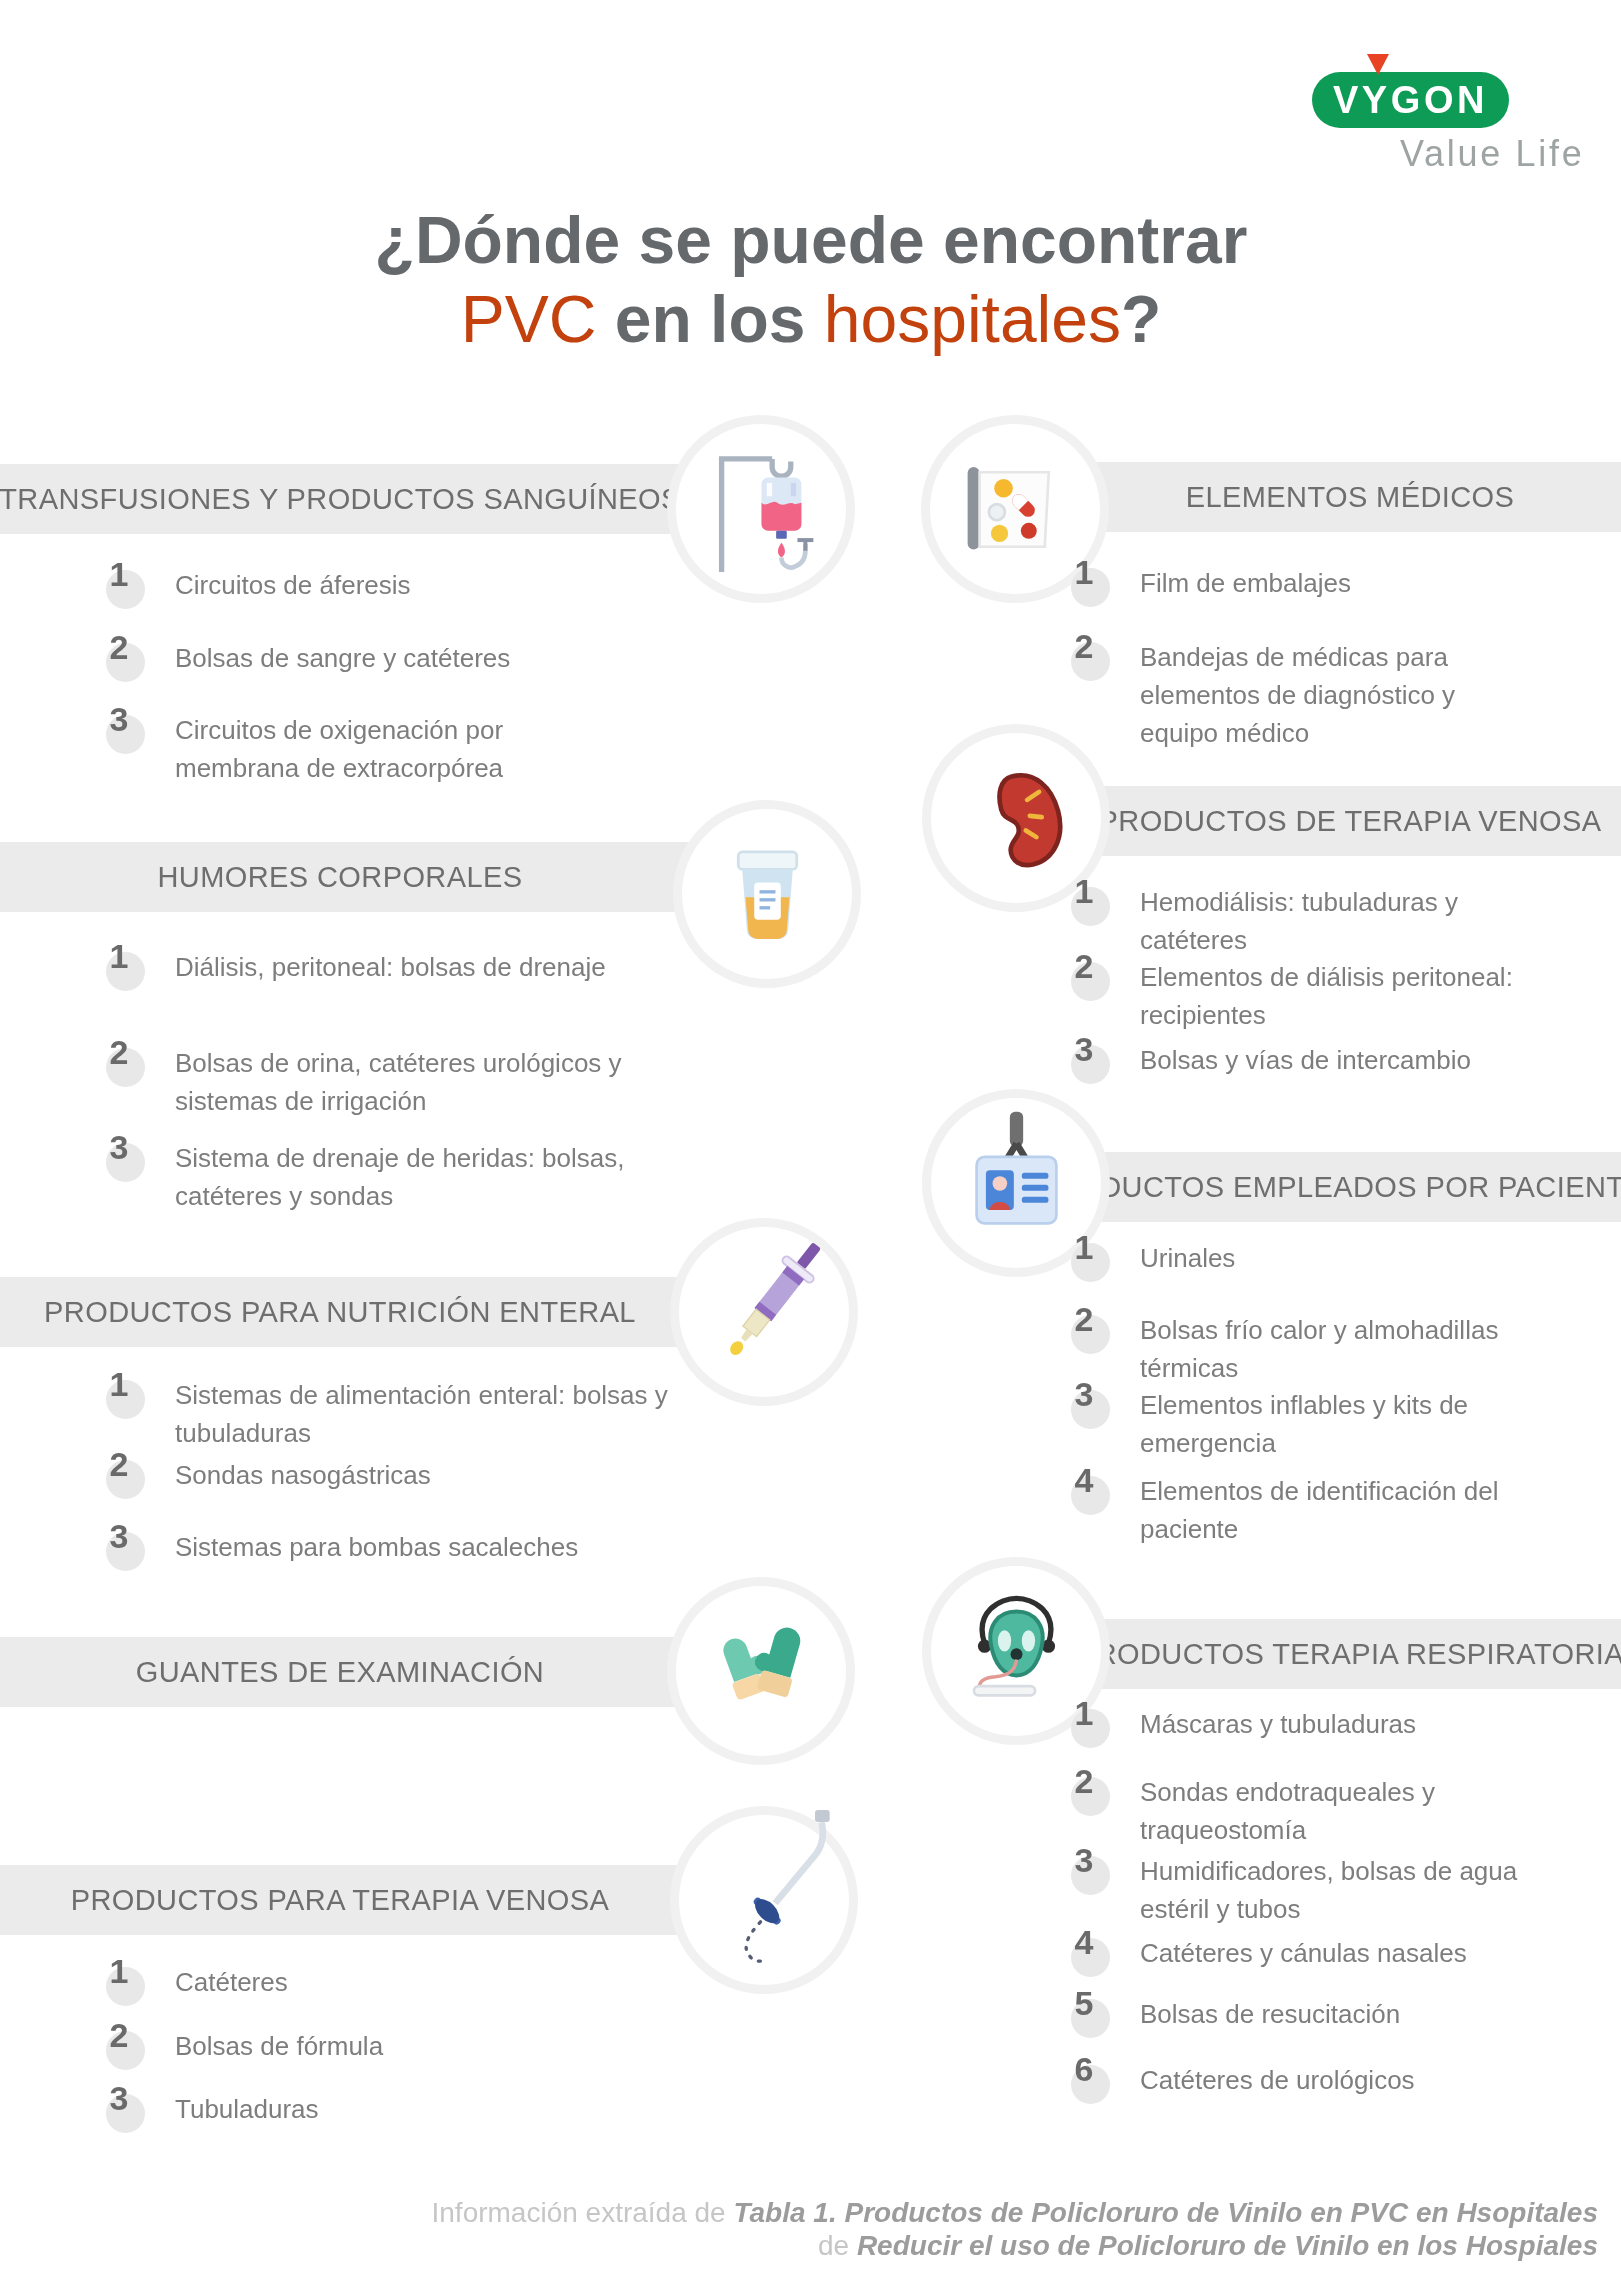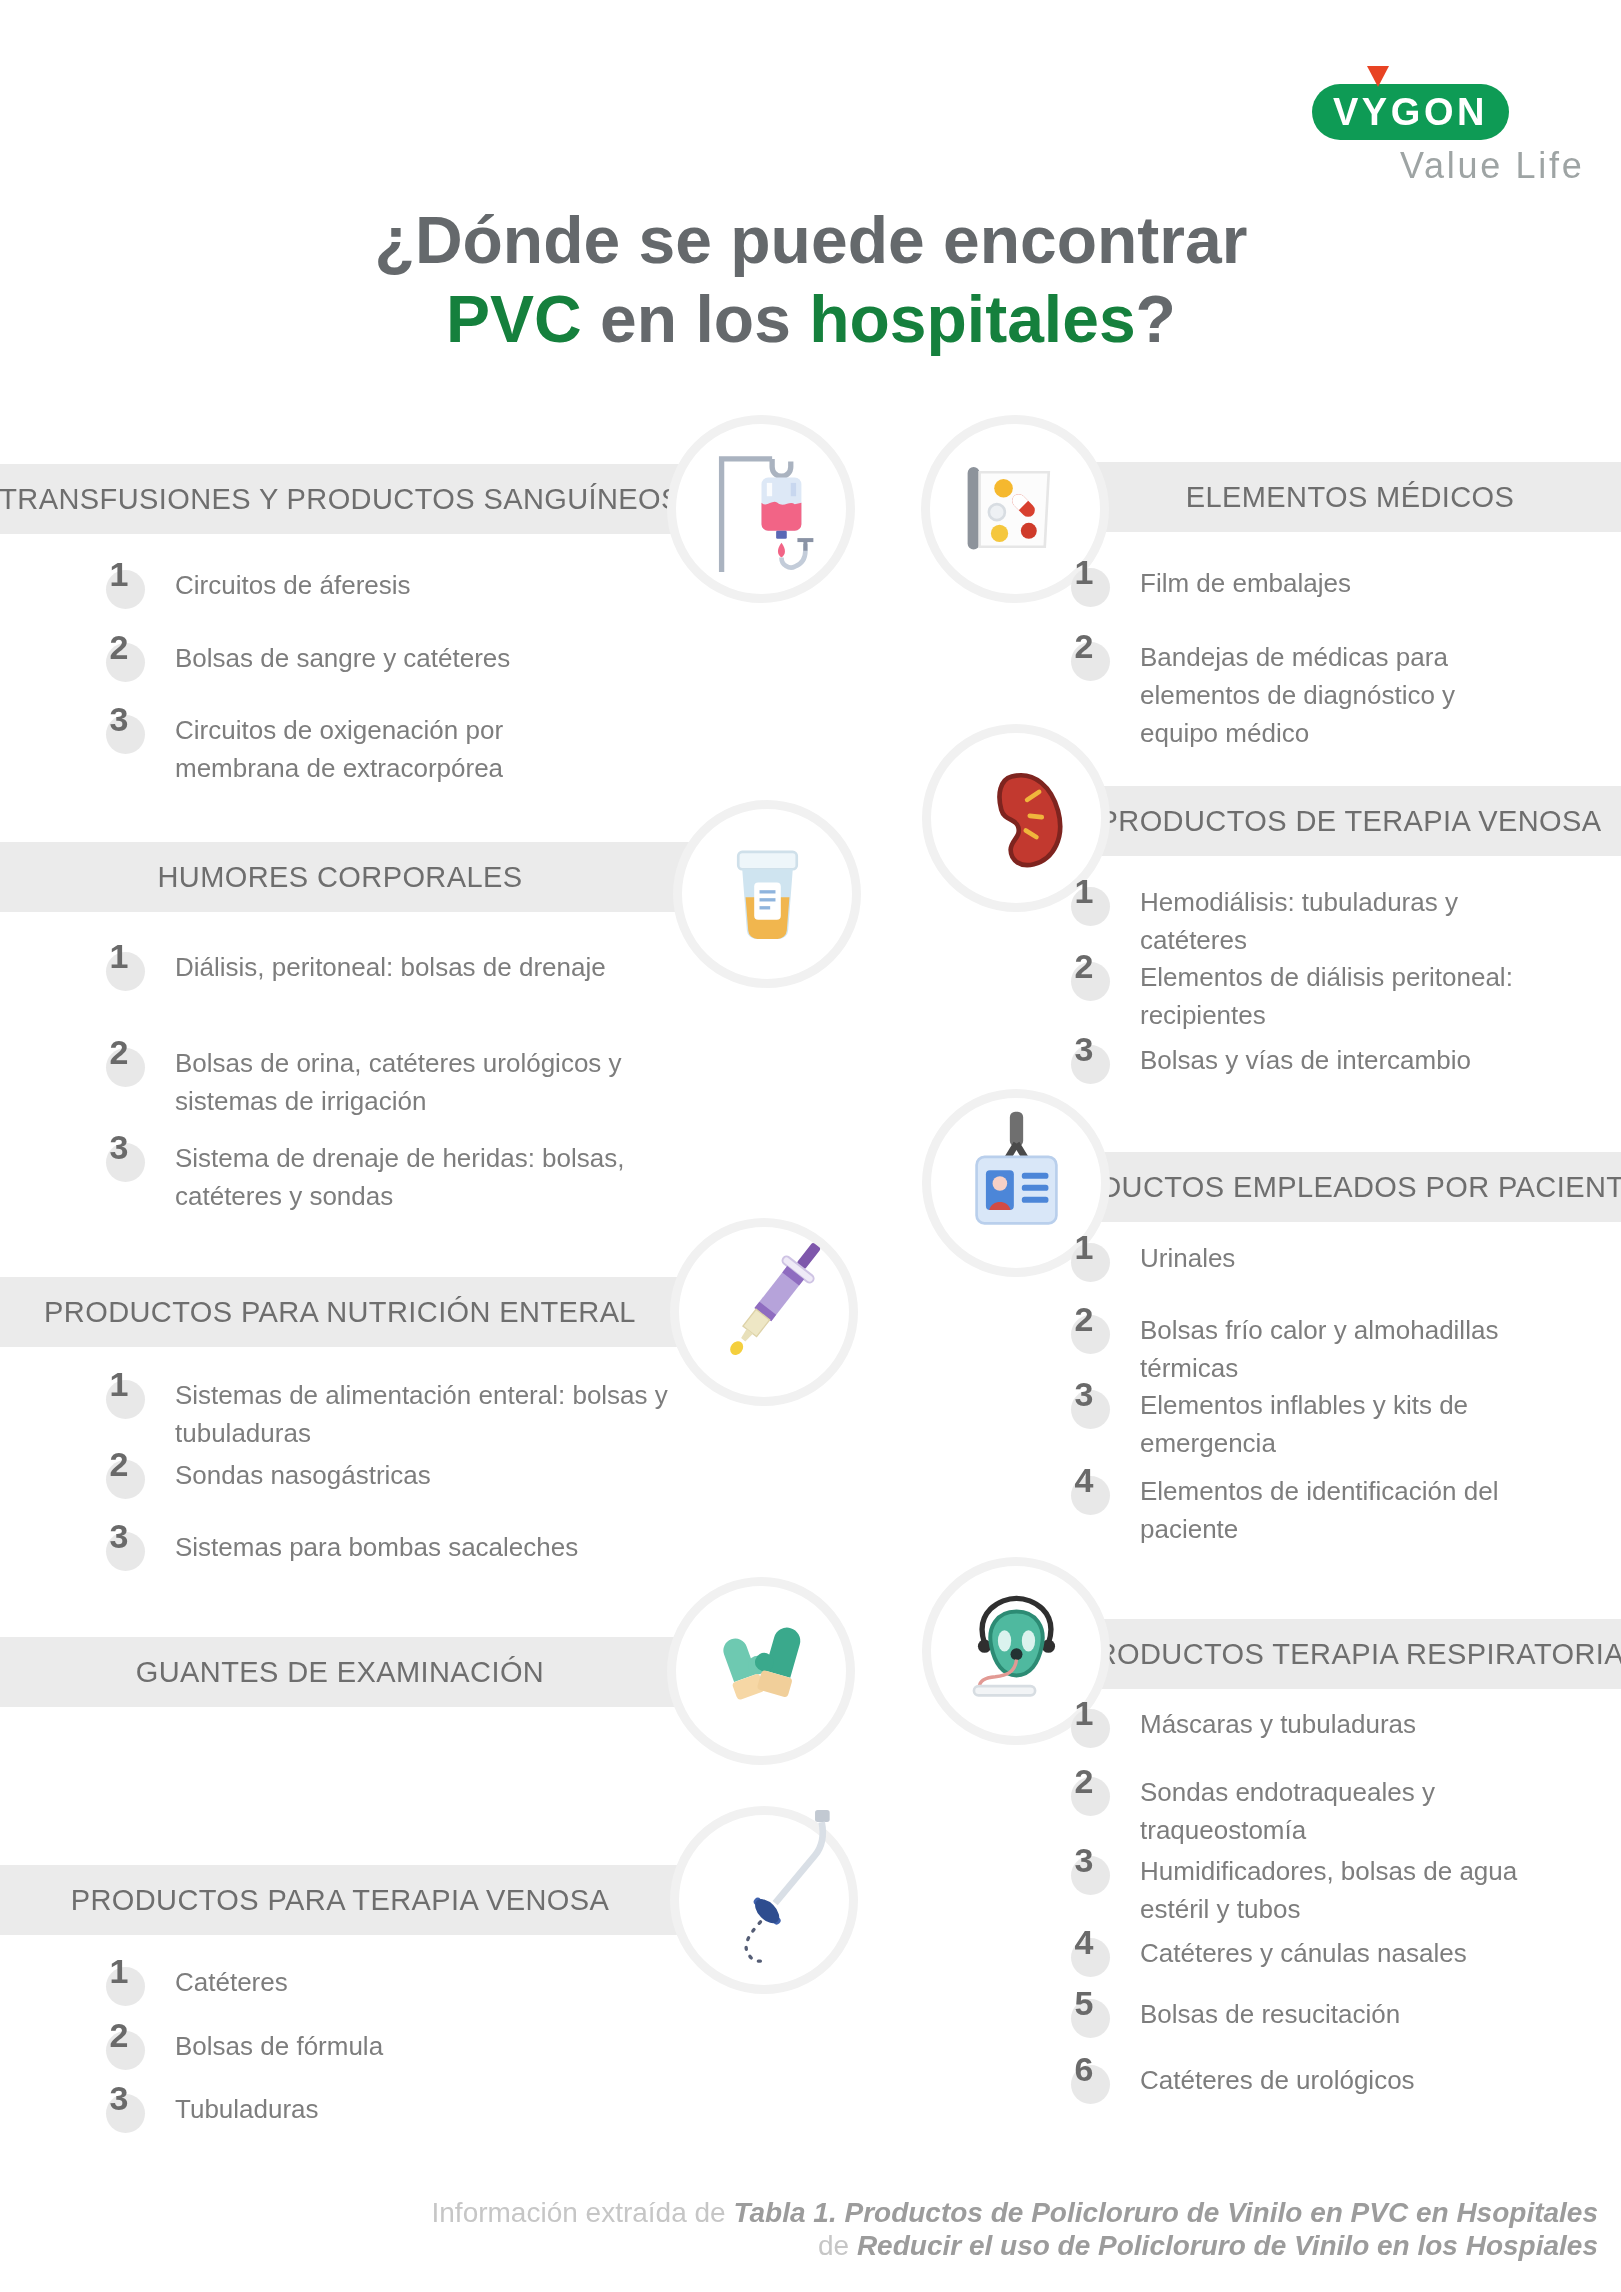--- a/index.html
+++ b/index.html
@@ -1,33 +1,33 @@
 <!DOCTYPE html>
 <html style="font-size:14.3px"><head>
 <meta charset="utf-8">
 <style>
   html,body{margin:0;padding:0;background:#fff;}
   .page{position:relative;width:1622px;height:2293px;background:#fff;overflow:hidden;
         font-family:"Liberation Sans",sans-serif;}
 
   
-  .logo{position:absolute;top:12px;left:0;width:100%;height:179px;}
+  .logo{position:absolute;top:0;left:0;width:100%;height:179px;}
   .logo-pill{position:absolute;left:1312px;top:72px;width:197px;height:56px;border-radius:28px;
              background:#0e9b55;display:flex;align-items:center;justify-content:center;z-index:1;}
   .logo-brand{color:#fff;font-size:38px;font-weight:700;letter-spacing:3.6px;}
   .logo-triangle{position:absolute;left:1367px;top:54px;width:0;height:0;z-index:2;
              border-left:11.6px solid transparent;border-right:11.6px solid transparent;
              border-top:21.5px solid #e84323;}
   .logo-tagline{position:absolute;left:1400px;top:133px;font-size:36px;color:#9ea4a4;
              letter-spacing:2.7px;font-weight:400;}
 
   
   .title{position:absolute;top:201px;left:0;width:100%;text-align:center;
          font-size:66px;line-height:79px;font-weight:700;color:#65696c;}
-  .title .green{color:#15803d;font-weight:700;}
+  .title .green{color:#c2410c;font-weight:400;}
 
   
   .banner{position:absolute;height:70px;background:#ebebeb;display:flex;align-items:center;z-index:1;}
   .banner.left{left:0;width:716px;justify-content:center;padding-right:36px;box-sizing:border-box;}
   .banner.right{left:1006px;width:616px;justify-content:center;padding-left:72px;box-sizing:border-box;}
   .banner-title{font-size:29px;color:#6e6e6e;letter-spacing:0.4px;white-space:nowrap;font-weight:400;}
 
   
   .icon-circle{position:absolute;width:188px;height:188px;border-radius:50%;background:#fff;
                border:9.9px solid #f1f1f1;box-sizing:border-box;z-index:2;

